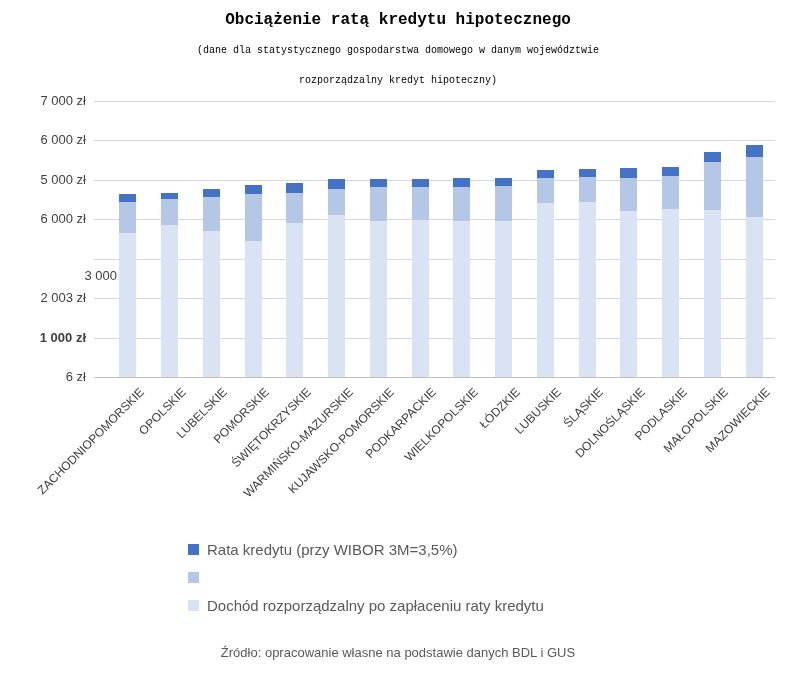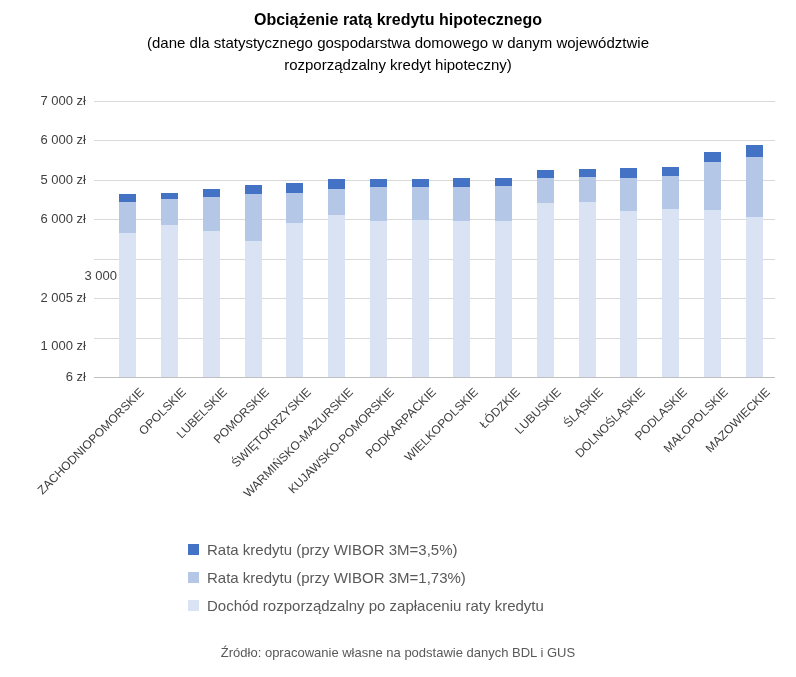--- a/index.html
+++ b/index.html
@@ -1,22 +1,22 @@
 <!DOCTYPE html>
 <html><head>
 <meta charset="utf-8">
 <style>
   html,body{margin:0;padding:0;background:#fff;}
   .page{
     position:relative;width:796px;height:677px;background:#ffffff;
     font-family:"Liberation Sans", sans-serif;overflow:hidden;
   }
-  .titles{position:absolute;top:8px;left:0;width:796px;text-align:center;color:#000;}
+  .titles{position:absolute;top:8px;left:0;width:796px;text-align:center;color:#000;font-family:Liberation Mono, monospace;}
   .title{font-size:16px;font-weight:bold;line-height:24px;}
-  .subtitle{font-size:15px;line-height:22px;}
+  .subtitle{font-size:10px;line-height:22px;margin-top:8px;}
   .y-tick{
     position:absolute;left:0;width:86px;text-align:right;
     font-size:13px;color:#404040;line-height:16px;
   }
   .plot{position:absolute;left:94px;top:101px;width:681px;height:276px;}
   .gridline{position:absolute;left:0;right:0;height:1px;background:#d9d9d9;}
   .gridline.zero{background:#bfbfbf;}
   .slots{position:absolute;left:13px;right:0;top:0;bottom:0;display:flex;}
   .slot{flex:1 1 0;display:flex;justify-content:center;align-items:flex-end;}
   .bar{width:17px;display:flex;flex-direction:column-reverse;}
@@ -41,22 +41,22 @@
 <div class="page">
 
   <div class="titles">
     <div class="title">Obciążenie ratą kredytu hipotecznego</div>
     <div class="subtitle">(dane dla statystycznego gospodarstwa domowego w danym województwie</div>
     <div class="subtitle">rozporządzalny kredyt hipoteczny)</div>
   </div>
 
   <div id="y-axis">
       <div class="y-tick" style="top: 369px;">6 zł</div>
-      <div class="y-tick" style="top: 338px;">1 000 zł</div>
-      <div class="y-tick" style="top: 290px;">2 005 zł</div>
+      <div class="y-tick" style="top: 330px; font-weight: bold;">1 000 zł</div>
+      <div class="y-tick" style="top: 290px;">2 003 zł</div>
       <div class="y-tick" style="top: 268px; padding-left: 44px;">3 000 zł</div>
       <div class="y-tick" style="top: 211px;">6 000 zł</div>
       <div class="y-tick" style="top: 172px;">5 000 zł</div>
       <div class="y-tick" style="top: 132px;">6 000 zł</div>
       <div class="y-tick" style="top: 93px;">7 000 zł</div>
     </div>
 
   <div class="plot" id="plot">
     <div id="grid">
         <div class="gridline zero" style="top: 276px;"></div>
@@ -203,21 +203,20 @@
       <div class="x-label" style="left: 573px; top: 385px;">MAZOWIECKIE</div>
     </div>
 
   <div class="legend" id="legend">
       <div class="legend-item">
         <span class="legend-swatch" style="background: rgb(68, 114, 196);"></span>
         <span class="legend-label">Rata kredytu (przy WIBOR 3M=3,5%)</span>
       </div>
       <div class="legend-item">
         <span class="legend-swatch" style="background: rgb(180, 199, 231);"></span>
-        <span class="legend-label">Rata kredytu (przy WIBOR 3M=1,73%)</span>
       </div>
       <div class="legend-item">
         <span class="legend-swatch" style="background: rgb(218, 227, 243);"></span>
         <span class="legend-label">Dochód rozporządzalny po zapłaceniu raty kredytu</span>
       </div>
     </div>
 
   <div class="footer">Źródło: opracowanie własne na podstawie danych BDL i GUS</div>
 
 </div>

